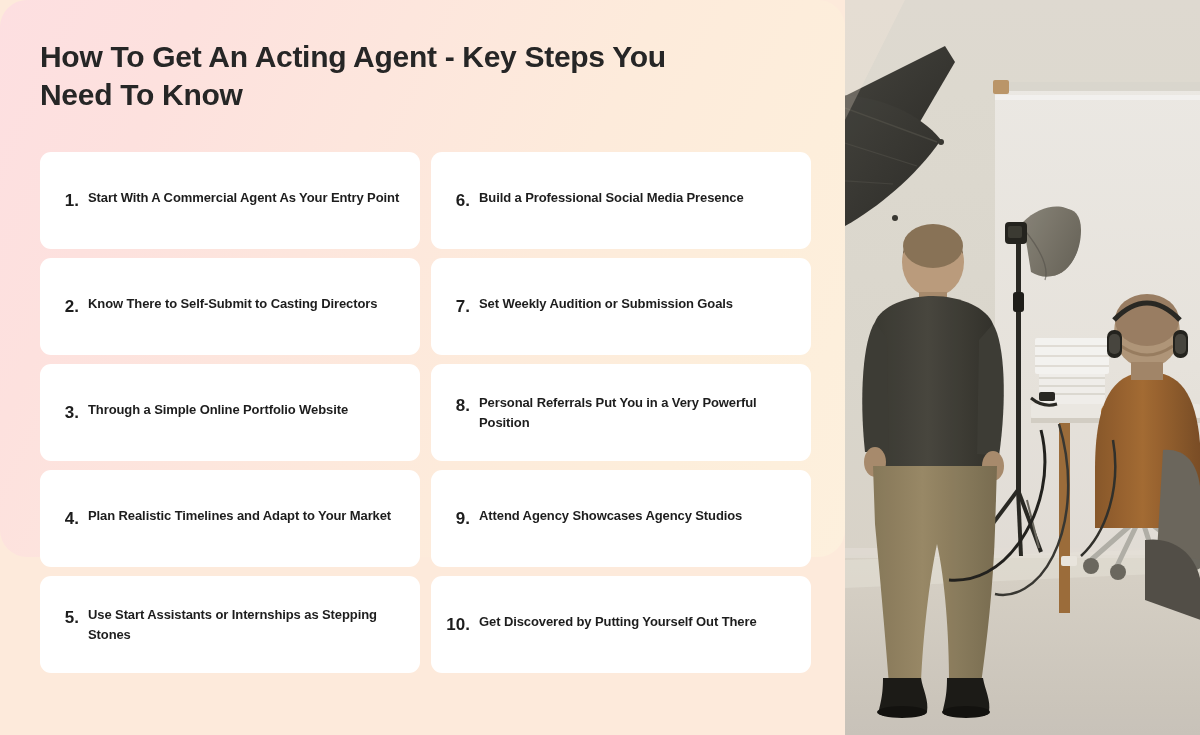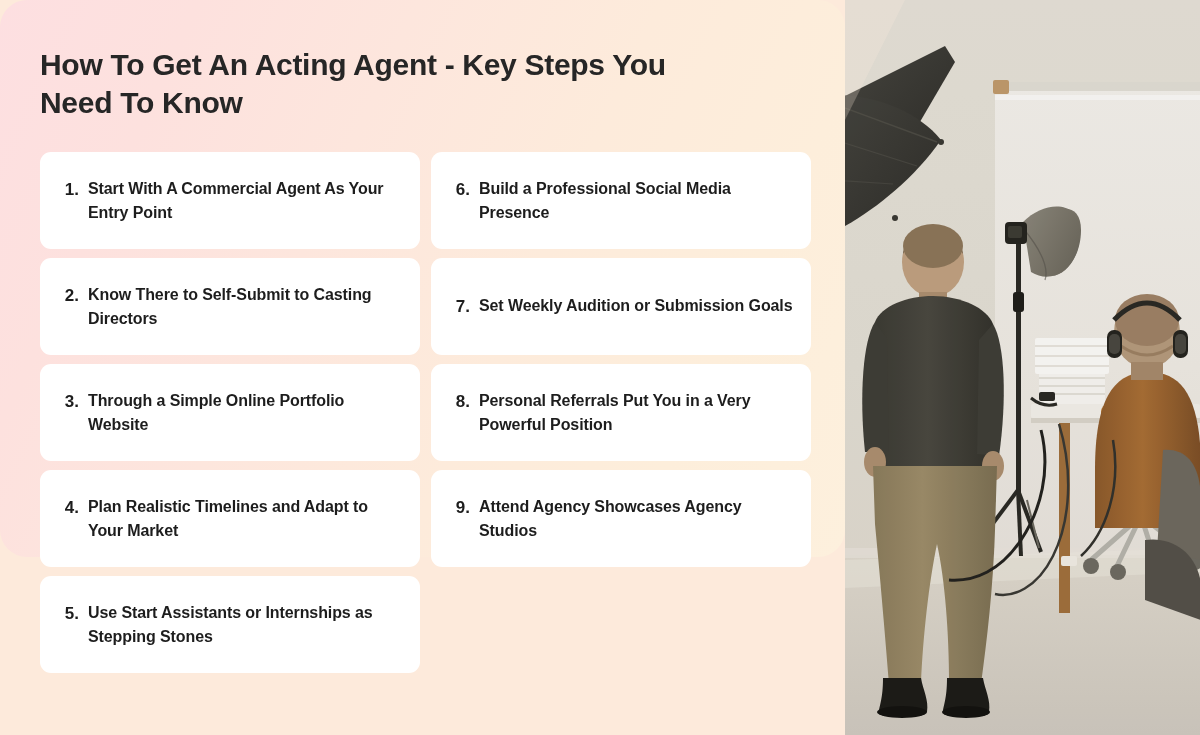--- a/index.html
+++ b/index.html
@@ -18,21 +18,21 @@
     height:557px;
     flex:0 0 845px;
     background:
       linear-gradient(115deg,
         #fddfe1 0%,
         #fde1de 18%,
         #fde6dd 38%,
         #fdebdb 60%,
         #fdeedb 80%,
         #fdf0dd 100%);
-    padding:32px 0 0 0;
+    padding:24px 0 0 0;
     border-radius:27px;
   }
 
   .headline {
     font-size:30px;
     line-height:1.28;
     font-weight:bold;
     color:#262626;
     letter-spacing:-0.3px;
     padding:14px 40px 0 40px;
@@ -75,21 +75,21 @@
     text-align:right;
     font-size:17px;
     font-weight:bold;
     color:#1d1d1d;
     line-height:1.5;
     padding-right:9px;
     white-space:nowrap;
   }
   .txt {
     flex:1 1 auto;
-    font-size:16px;
+    font-size:13px;
     font-weight:bold;
     color:#1d1d1d;
     line-height:1.5;
     letter-spacing:-0.1px;
   }
 
   
   .photo {
     position:relative;
     flex:0 0 355px;
@@ -158,20 +158,26 @@
       <div class="card">
         <div class="card-inner">
           <span class="num">8.</span>
           <span class="txt">Personal Referrals Put You in a Very Powerful Position</span>
         </div>
       </div>
       <div class="card">
         <div class="card-inner">
           <span class="num">9.</span>
           <span class="txt">Attend Agency Showcases Agency Studios</span>
+        </div>
+      </div>
+      <div class="card">
+        <div class="card-inner">
+          <span class="num">10.</span>
+          <span class="txt">Get Discovered by Putting Yourself Out There</span>
         </div>
       </div>
     </div>
 
   </div>
 </div>
 
 <div class="photo">
   <svg viewBox="0 0 355 735" xmlns="http://www.w3.org/2000/svg" aria-hidden="true">
     <defs>

